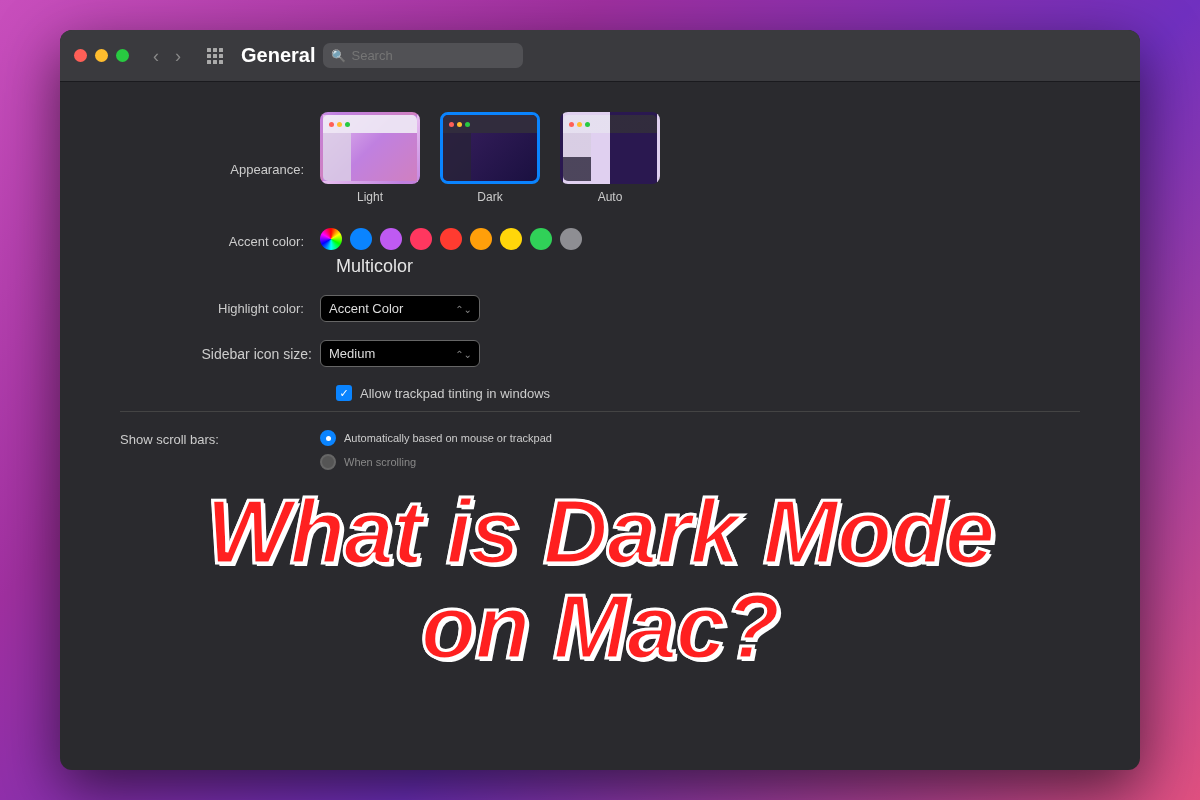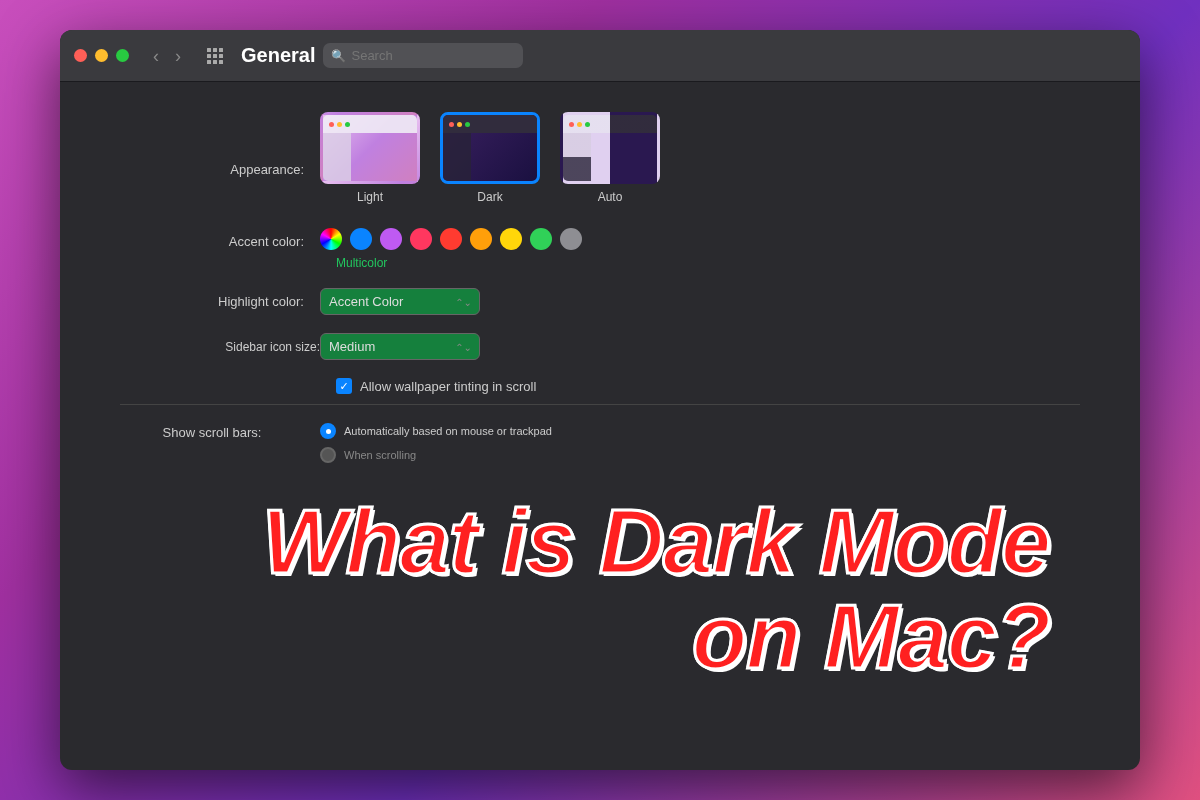--- a/index.html
+++ b/index.html
@@ -267,43 +267,43 @@
     .accent-dot {
       width: 22px;
       height: 22px;
       border-radius: 50%;
       cursor: pointer;
     }
     .accent-dot.multicolor {
       background: conic-gradient(red, yellow, lime, cyan, blue, magenta, red);
     }
     .multicolor-label {
-      color: #22c55e;
-      font-size: 12px;
+      color: #e5e5e5;
+      font-size: 18px;
       margin-left: 0;
       padding-left: calc(200px + 16px);
       margin-bottom: 18px;
     }
 
     
     .highlight-row {
       display: flex;
       align-items: center;
       margin-bottom: 18px;
     }
     .highlight-label {
       color: #ccc;
       font-size: 13px;
       text-align: right;
       width: 200px;
       flex-shrink: 0;
       padding-right: 16px;
     }
     .select-box {
-      background: #15803d;
+      background: #000000;
       border: 1px solid #666;
       border-radius: 6px;
       color: #ddd;
       font-size: 13px;
       padding: 5px 28px 5px 8px;
       appearance: none;
       cursor: pointer;
       outline: none;
       min-width: 160px;
       position: relative;
@@ -324,25 +324,25 @@
     }
 
     
     .sidebar-icon-row {
       display: flex;
       align-items: center;
       margin-bottom: 18px;
     }
     .sidebar-icon-label {
       color: #ccc;
-      font-size: 12px;
+      font-size: 14px;
       text-align: right;
       width: 200px;
       flex-shrink: 0;
-      padding-right: 0;
+      padding-right: 8px;
     }
 
     
     .checkbox-row {
       display: flex;
       align-items: center;
       padding-left: 216px;
       margin-bottom: 10px;
       gap: 8px;
     }
@@ -372,21 +372,21 @@
 
     
     .radio-group-row {
       display: flex;
       align-items: flex-start;
       margin-bottom: 18px;
     }
     .radio-group-label {
       color: #ccc;
       font-size: 13px;
-      text-align: center;
+      text-align: left;
       width: 200px;
       flex-shrink: 0;
       padding-right: 16px;
       padding-top: 2px;
     }
     .radio-options {
       display: flex;
       flex-direction: column;
       gap: 8px;
     }
@@ -420,24 +420,24 @@
     }
     .radio-text {
       color: #ccc;
       font-size: 11px;
     }
     .radio-text.dim { color: #888; }
 
     
     .overlay-text {
       position: absolute;
-      bottom: 86px;
+      bottom: 96px;
       left: 50%;
       transform: translateX(-50%);
-      text-align: right;
+      text-align: center;
       width: 900px;
       pointer-events: none;
       z-index: 10;
     }
     .overlay-main {
       font-size: 90px;
       font-weight: 900;
       color: #ff2020;
       -webkit-text-stroke: 3px #fff;
       text-stroke: 3px #fff;
@@ -560,21 +560,21 @@
           <option>Small</option>
           <option>Large</option>
         </select>
       </div>
     </div>
 
     <div class="checkbox-row">
       <div class="checkbox-custom">
         <span class="checkmark">✓</span>
       </div>
-      <span class="checkbox-text">Allow wallpaper tinting in scroll</span>
+      <span class="checkbox-text">Allow trackpad tinting in windows</span>
     </div>
 
     <hr class="divider">
 
     <div class="radio-group-row">
       <div class="radio-group-label">Show scroll bars:</div>
       <div class="radio-options">
         <div class="radio-option">
           <div class="radio-btn selected"></div>
           <span class="radio-text">Automatically based on mouse or trackpad</span>

